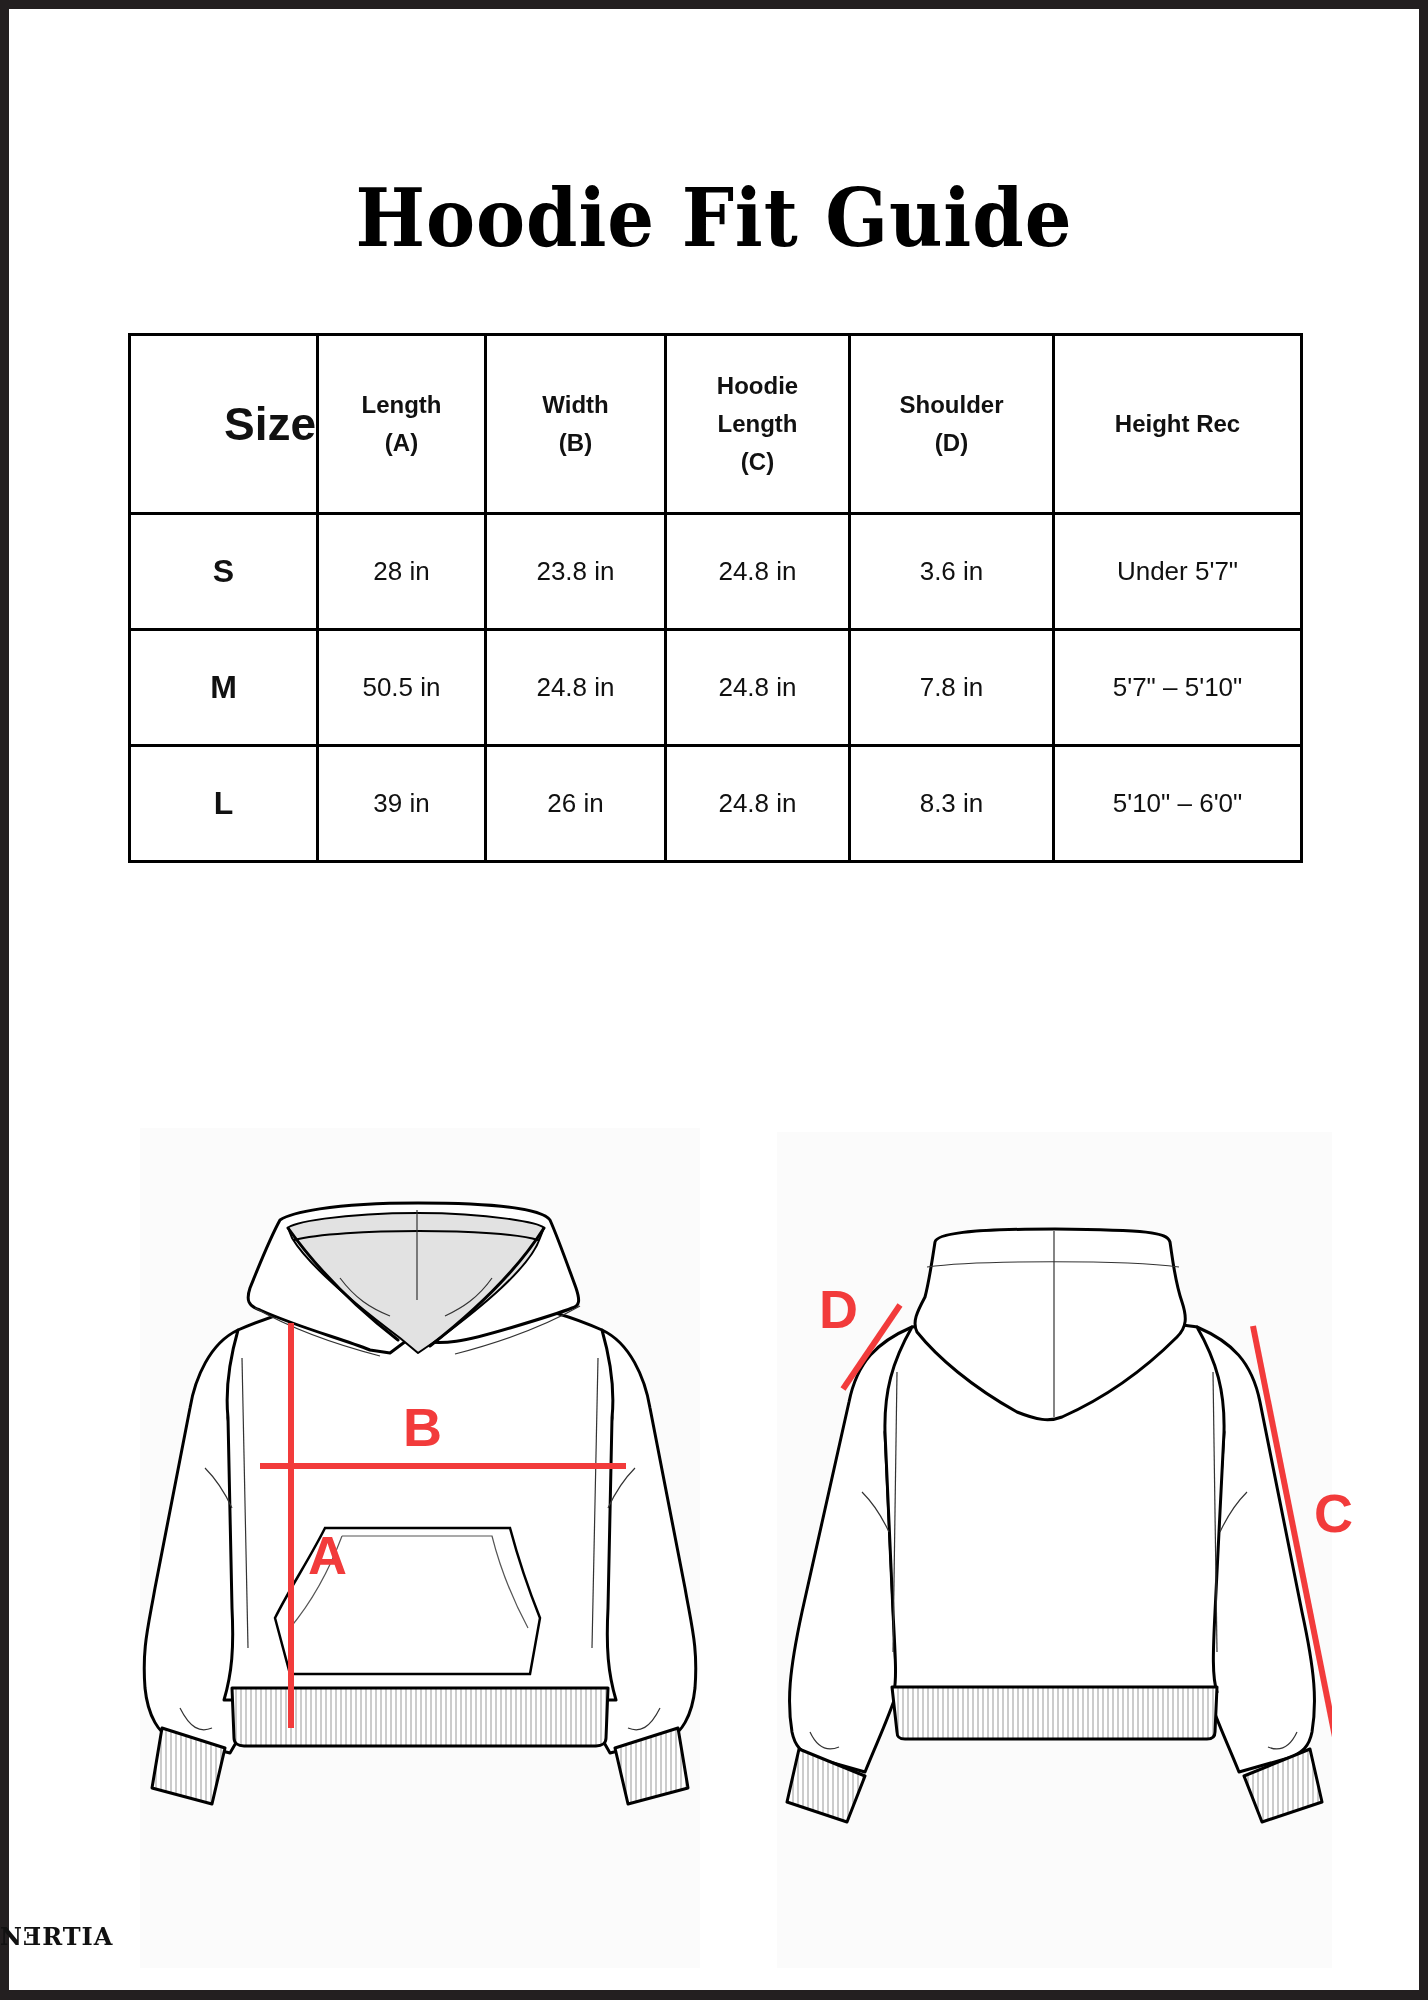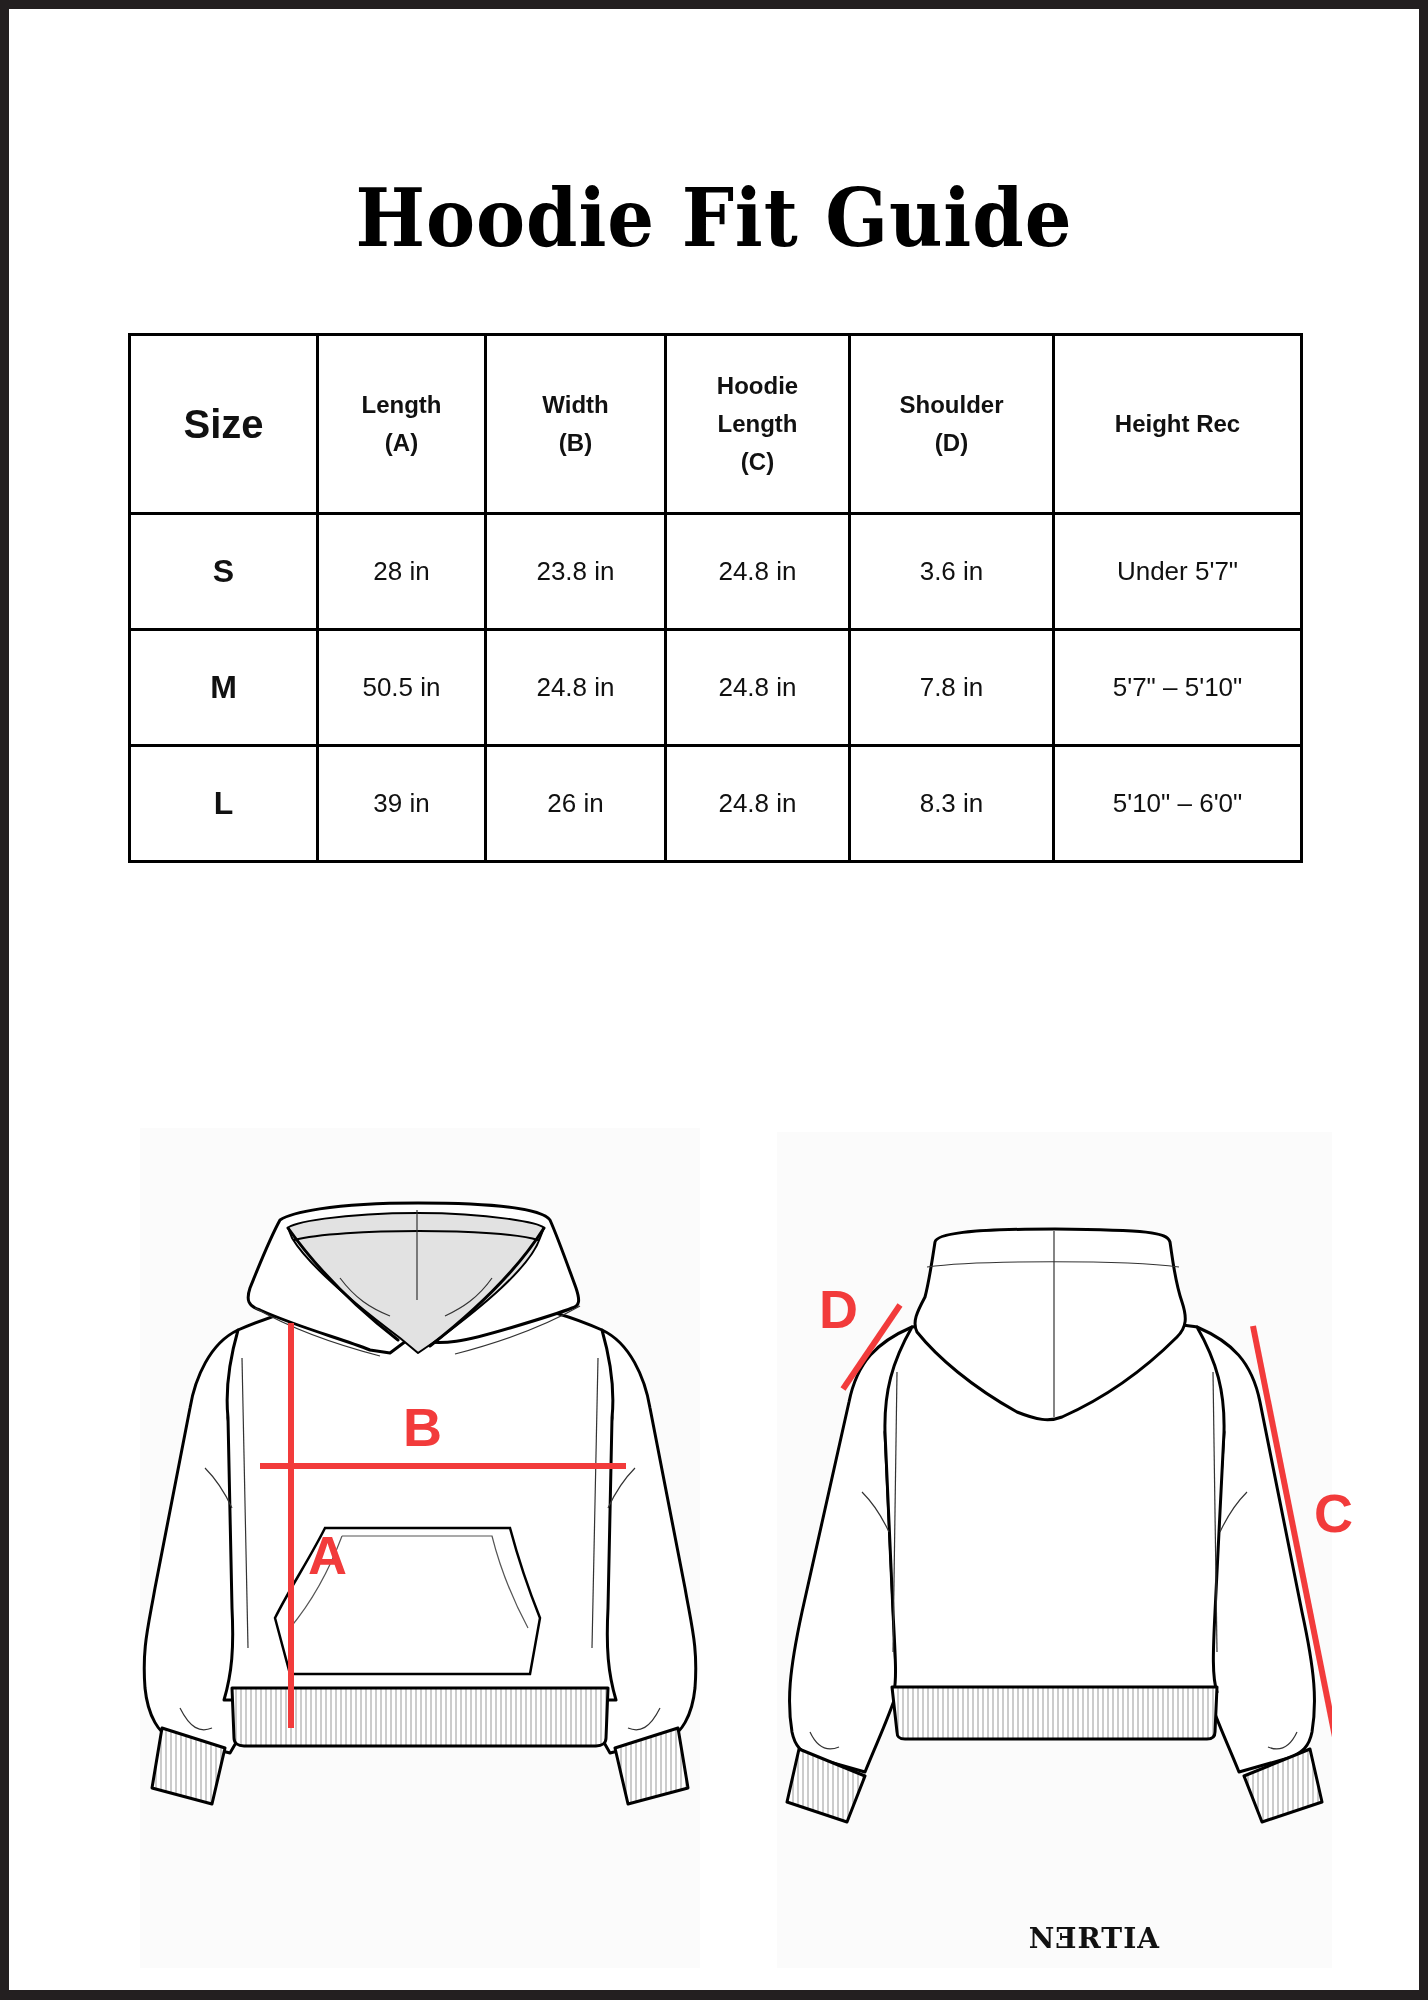--- a/index.html
+++ b/index.html
@@ -24,37 +24,37 @@
     border-collapse: collapse; table-layout: fixed;
     width: 1172px;
   }
   table.size-table td, table.size-table th {
     border: 3px solid #000; text-align: center; vertical-align: middle;
     padding: 0; color: #111;
   }
   table.size-table th {
     height: 176px; font-weight: bold; font-size: 24px; line-height: 38px;
   }
-  table.size-table th.size-head { font-size: 40px; }
+  table.size-table th.size-head { font-size: 46px; text-align: right; }
   table.size-table td { height: 113px; font-size: 26px; }
   table.size-table td.size-cell { font-weight: bold; font-size: 32px; }
   .panel {
     position: absolute; background: #fbfbfb;
   }
   .panel-front { left: 140px; top: 1128px; width: 560px; height: 840px; }
   .panel-back  { left: 777px; top: 1132px; width: 555px; height: 836px; }
   svg.illus { position: absolute; left: 0; top: 0; }
   .mark-label {
     position: absolute; color: #f23b3b; font-weight: bold; font-size: 54px;
     line-height: 54px; font-family: "Liberation Sans", "DejaVu Sans", sans-serif;
   }
   .brand {
-    position: absolute; left: 0; width: 1160px; top: 1922px; text-align: right;
+    position: absolute; left: 0; width: 1160px; top: 1922px; text-align: left;
     font-family: "DejaVu Serif", "Liberation Serif", serif;
-    font-weight: bold; font-size: 28px; color: #111; letter-spacing: 1px;
+    font-weight: bold; font-size: 24px; color: #111; letter-spacing: 1px;
   }
 </style>
 </head>
 <body>
 
 <div class="page"></div>
 
 <h1 class="title" style="margin:0;">Hoodie Fit Guide</h1>
 
 <table class="size-table">

